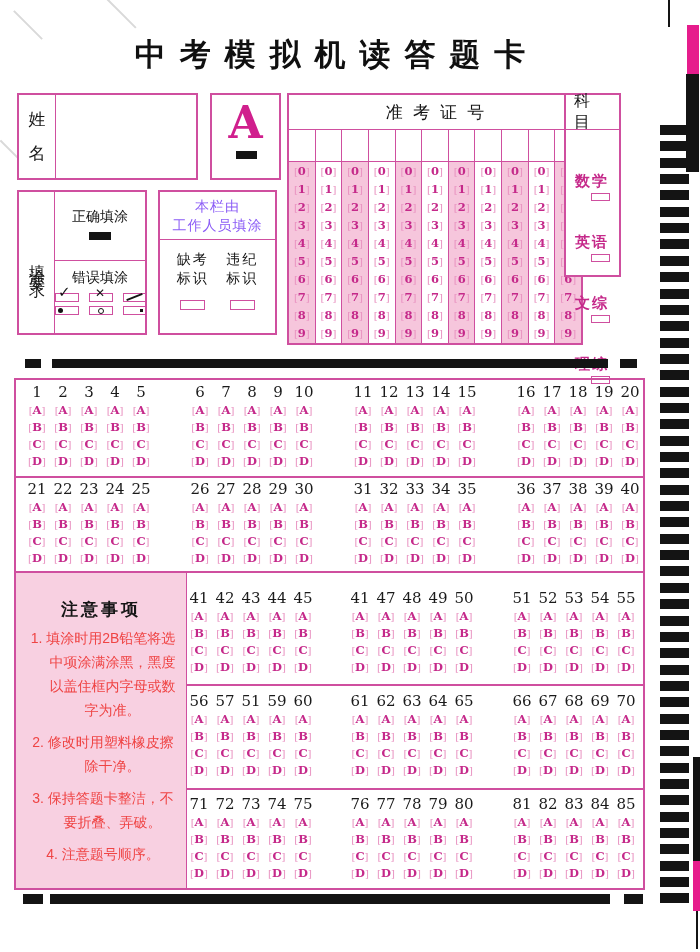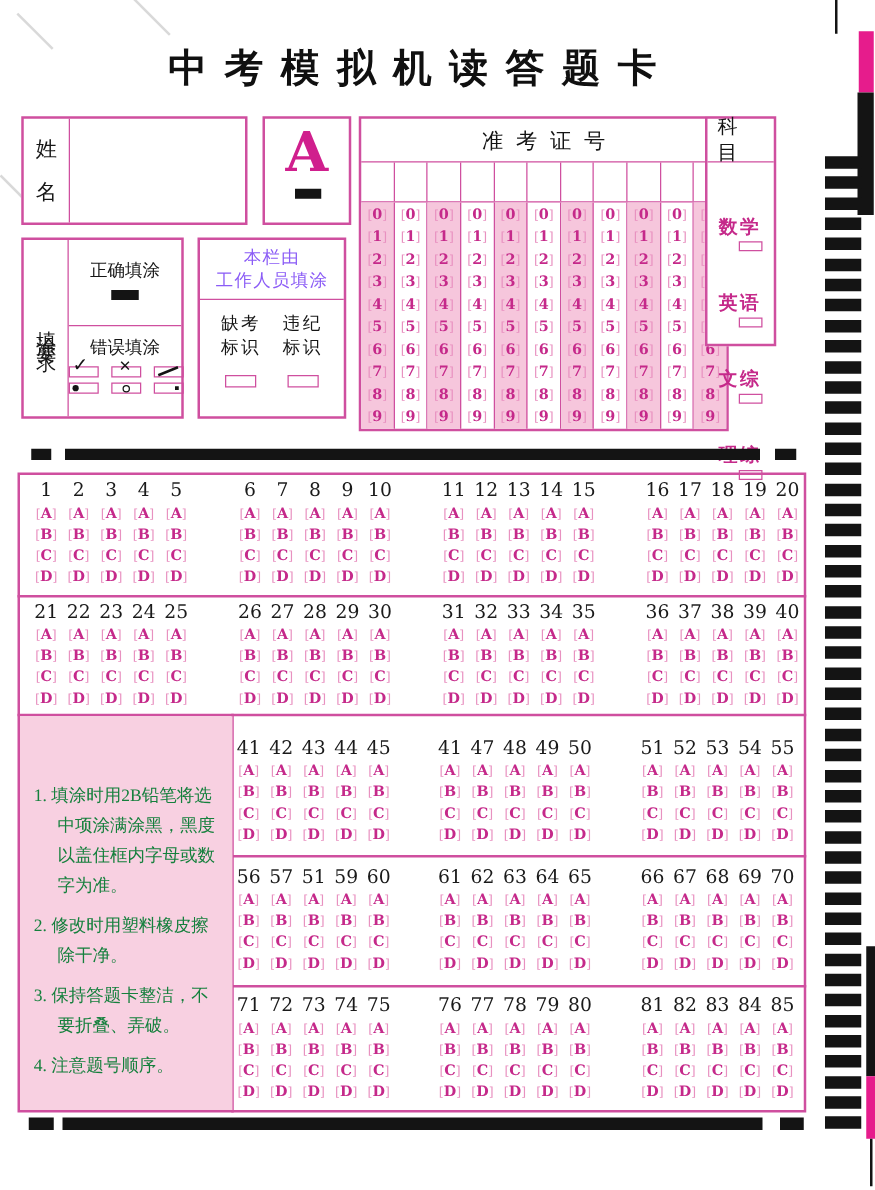--- a/index.html
+++ b/index.html
@@ -89,22 +89,22 @@
   .bar.pink{background:#e61c8c;}
   .timing-mark{position:absolute;left:660px;width:29px;height:10px;background:var(--mark-black);}
 
   
   .grid-border{position:absolute;left:14px;top:378px;width:631px;height:512px;border:2px solid var(--pink-border);}
   .gline{position:absolute;background:var(--pink-border);}
   .notes-fill{position:absolute;left:16px;top:573px;width:170px;height:315px;background:var(--notes-background);}
   .notes-title{position:absolute;left:16px;top:598px;width:170px;text-align:center;
     font-family:"DejaVu Serif",serif;font-size:17px;font-weight:bold;color:#161616;letter-spacing:3px;}
   .notes-list{position:absolute;left:27px;top:626px;width:152px;}
-  .notes-item{font-family:Liberation Serif, serif;font-size:14px;line-height:24px;color:#15803d;
-    padding-left:19px;text-indent:-19px;margin-bottom:8px;}
+  .notes-item{font-family:Liberation Sans, sans-serif;font-size:14px;line-height:24px;color:#ef4444;
+    padding-left:19px;text-indent:-19px;margin-bottom:8px;text-align:center;}
 
   .answer-row{position:absolute;left:0;top:0;width:700px;}
   .answer-group{position:absolute;display:flex;}
   .q-cell{width:26px;display:flex;flex-direction:column;align-items:center;}
   .q-num{height:17px;line-height:17px;font-family:"DejaVu Serif",serif;font-size:15px;color:#1a1a1a;}
   .q-opt{height:17px;line-height:17px;font-size:10px;white-space:nowrap;font-family:"DejaVu Serif",serif;}
 
   
   .footer-text{position:absolute;left:145px;top:916px;font-family:"DejaVu Serif",serif;
     font-size:14px;color:#3c3c3c;letter-spacing:1px;}
@@ -414,20 +414,21 @@
   <div class="bar" style="left:624px;top:894px;width:19px;height:10px;"></div>
 
   <div class="grid-border"></div>
   <div class="gline" style="left:14px;top:476px;width:631px;height:2px;"></div>
   <div class="gline" style="left:14px;top:571px;width:631px;height:2px;"></div>
   <div class="gline" style="left:186px;top:684px;width:459px;height:2px;"></div>
   <div class="gline" style="left:186px;top:788px;width:459px;height:2px;"></div>
   <div class="gline" style="left:185px;top:571px;width:2px;height:319px;"></div>
 
   <div class="notes-fill"></div>
+  <div class="notes-title">注意事项</div>
   <div class="notes-list" id="notes-list">
       <div class="notes-item">1. 填涂时用2B铅笔将选中项涂满涂黑，黑度以盖住框内字母或数字为准。</div>
       <div class="notes-item">2. 修改时用塑料橡皮擦除干净。</div>
       <div class="notes-item">3. 保持答题卡整洁，不要折叠、弄破。</div>
       <div class="notes-item">4. 注意题号顺序。</div>
     </div>
 
   <div id="answer-rows">
       <div class="answer-row" style="top: 384px;">
         <div class="answer-group" style="left: 24px;">

